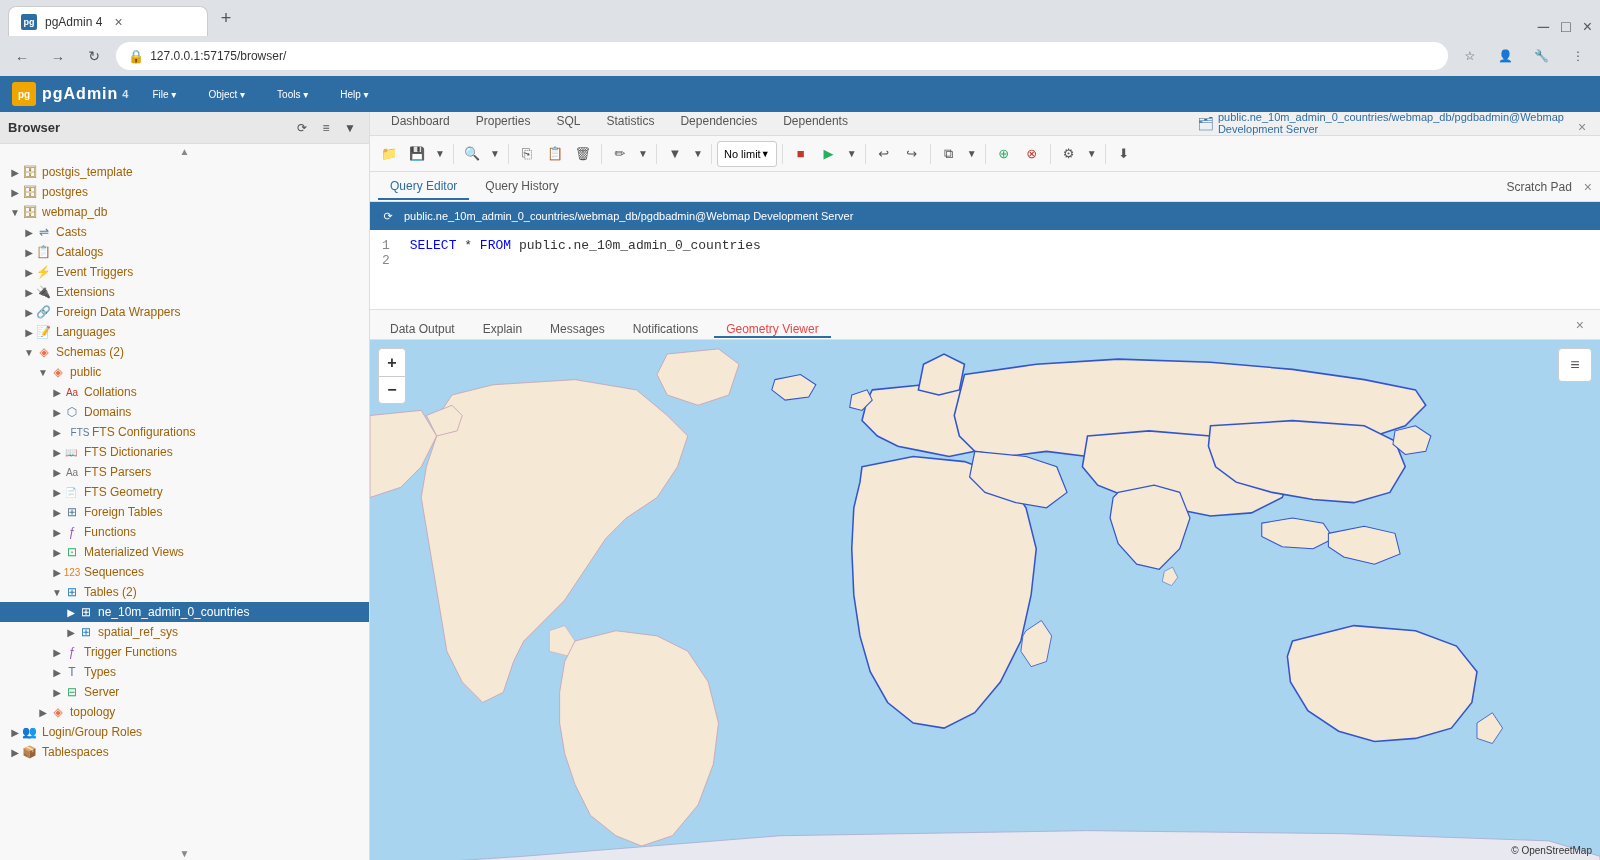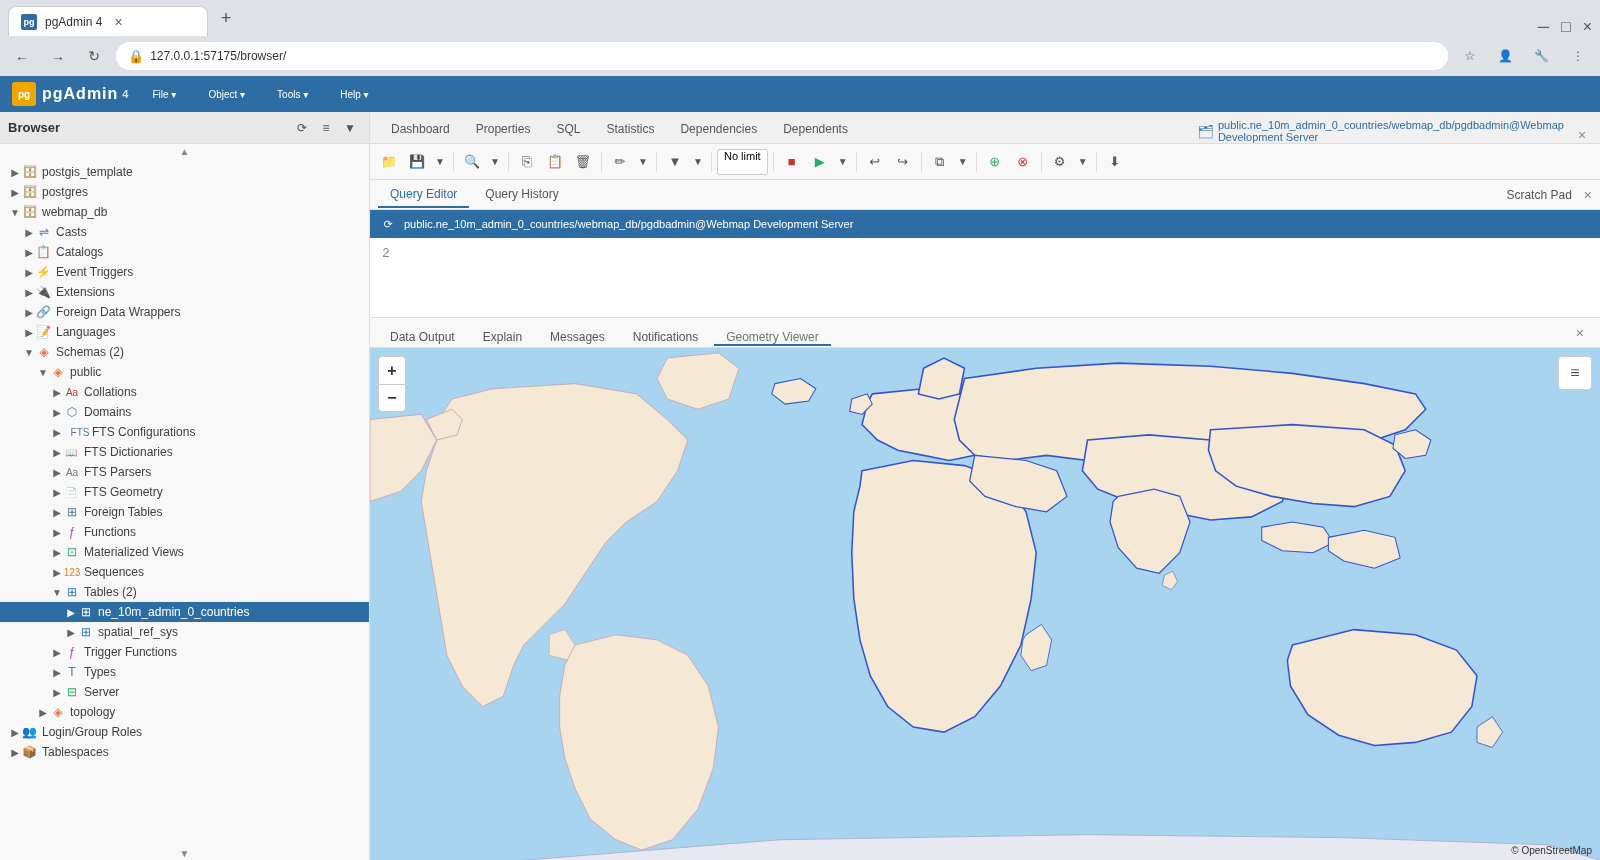--- a/index.html
+++ b/index.html
@@ -40,42 +40,42 @@
     .sidebar-actions { display: flex; gap: 2px; }
     .sidebar-action-btn { width: 22px; height: 22px; border-radius: 3px; display: flex; align-items: center; justify-content: center; cursor: pointer; color: #555; font-size: 12px; }
     .sidebar-tree { flex: 1; overflow-y: auto; padding: 4px 0; }
 
     
     .tree-item { display: flex; align-items: center; padding: 2px 4px; cursor: pointer; white-space: nowrap; }
     .tree-item.selected { background: #2e6da4; color: white; }
     .tree-item.selected .tree-label { color: white; }
     .tree-toggle { width: 14px; height: 14px; display: flex; align-items: center; justify-content: center; color: #666; font-size: 10px; flex-shrink: 0; }
     .tree-icon { width: 16px; height: 16px; margin-right: 4px; flex-shrink: 0; display: flex; align-items: center; justify-content: center; font-size: 12px; }
-    .tree-label { font-size: 12px; color: #404040; }
+    .tree-label { font-size: 12px; color: #a16207; }
 
     
     .indent-1 { padding-left: 8px; }
     .indent-2 { padding-left: 22px; }
     .indent-3 { padding-left: 36px; }
     .indent-4 { padding-left: 50px; }
     .indent-5 { padding-left: 64px; }
 
     
     .right-panel { flex: 1; display: flex; flex-direction: column; overflow: hidden; }
 
     
-    .top-tabs { height: 32px; background: #f0f0f0; display: flex; align-items: flex-end; border-bottom: 1px solid #ddd; padding: 0 8px; }
+    .top-tabs { height: 24px; background: #f0f0f0; display: flex; align-items: flex-end; border-bottom: 1px solid #ddd; padding: 0 8px; }
     .top-tab { height: 28px; padding: 0 12px; font-size: 12px; color: #555; cursor: pointer; display: flex; align-items: center; border-radius: 4px 4px 0 0; border: 1px solid transparent; }
     .breadcrumb-tab { flex: 1; display: flex; align-items: center; padding: 0 8px; font-size: 11px; color: #2e6da4; }
 
     
     .toolbar { height: 36px; background: #f8f8f8; border-bottom: 1px solid #ddd; display: flex; align-items: center; padding: 0 6px; gap: 2px; }
     .tb-btn { width: 26px; height: 26px; border-radius: 3px; display: flex; align-items: center; justify-content: center; cursor: pointer; color: #555; font-size: 13px; border: 1px solid transparent; }
     .tb-separator { width: 1px; height: 20px; background: #ddd; margin: 0 3px; }
-    .tb-dropdown { height: 26px; border: 1px solid #ccc; border-radius: 3px; padding: 0 6px; font-size: 11px; background: white; display: flex; align-items: center; gap: 16px; cursor: pointer; flex-direction: column; }
+    .tb-dropdown { height: 26px; border: 1px solid #ccc; border-radius: 3px; padding: 0 6px; font-size: 11px; background: white; display: flex; align-items: center; gap: 0; cursor: pointer; }
 
     
     .query-area { display: flex; flex-direction: column; overflow: hidden; flex: 1; }
     .query-tabs { height: 30px; background: #f8f8f8; display: flex; align-items: center; border-bottom: 1px solid #e0e0e0; padding: 0 8px; gap: 4px; }
     .query-tab { height: 26px; padding: 0 12px; font-size: 12px; color: #555; cursor: pointer; display: flex; align-items: center; border-bottom: 2px solid transparent; }
     .query-tab.active { color: #2e6da4; border-bottom-color: #2e6da4; font-weight: 500; }
 
     
     .filepath-bar { height: 28px; background: #2e6da4; display: flex; align-items: center; padding: 0 8px; gap: 6px; }
     .filepath-text { color: white; font-size: 11px; }
@@ -84,21 +84,21 @@
     
     .sql-editor { height: 80px; background: white; border-bottom: 1px solid #e0e0e0; padding: 8px 12px; font-family: 'Courier New', monospace; font-size: 13px; overflow: auto; }
     .line-number { color: #888; margin-right: 12px; user-select: none; }
     .sql-keyword { color: #0000ff; }
     .sql-operator { color: #333; }
     .sql-table { color: #333; }
 
     
     .bottom-tabs { height: 30px; background: #f8f8f8; display: flex; align-items: center; border-bottom: 1px solid #e0e0e0; padding: 0 8px; gap: 4px; }
     .bottom-tab { height: 26px; padding: 0 12px; font-size: 12px; color: #555; cursor: pointer; display: flex; align-items: flex-end; border-bottom: 2px solid transparent; }
-    .bottom-tab.active { color: #737373; border-bottom-color: #2e6da4; font-weight: 500; }
+    .bottom-tab.active { color: #ef4444; border-bottom-color: #2e6da4; font-weight: 500; }
 
     
     .map-container { flex: 1; position: relative; overflow: hidden; background: #a8d4f0; }
     .map-zoom-controls { position: absolute; top: 8px; left: 8px; display: flex; flex-direction: column; z-index: 10; }
     .zoom-btn { width: 28px; height: 28px; background: white; border: 1px solid #ccc; display: flex; align-items: center; justify-content: center; cursor: pointer; font-size: 16px; color: #333; font-weight: bold; }
     .zoom-btn:first-child { border-radius: 4px 4px 0 0; border-bottom: none; }
     .zoom-btn:last-child { border-radius: 0 0 4px 4px; }
     .map-layers-btn { position: absolute; top: 8px; right: 8px; width: 34px; height: 34px; background: white; border: 1px solid #ccc; border-radius: 4px; display: flex; align-items: center; justify-content: center; cursor: pointer; z-index: 10; }
     .osm-credit { position: absolute; bottom: 4px; right: 8px; font-size: 10px; color: #333; z-index: 10; }
 
@@ -449,20 +449,27 @@
             <div style="cursor:pointer; font-size:14px; color:#888; display:flex; align-items:center;">×</div>
           </div>
 
           <div class="filepath-bar">
             <div class="filepath-btn" style="color:white;">⟳</div>
             <span class="filepath-text">public.ne_10m_admin_0_countries/webmap_db/pgdbadmin@Webmap Development Server</span>
           </div>
 
           <div class="sql-editor">
             <div>
+              <span class="line-number">1</span>
+              <span class="sql-keyword">SELECT</span>
+              <span class="sql-operator"> * </span>
+              <span class="sql-keyword">FROM</span>
+              <span class="sql-table"> public.ne_10m_admin_0_countries</span>
+            </div>
+            <div>
               <span class="line-number">2</span>
             </div>
           </div>
 
           <div class="bottom-tabs">
             <div class="bottom-tab">
               <span>Data Output</span>
             </div>
             <div class="bottom-tab">
               <span>Explain</span>

